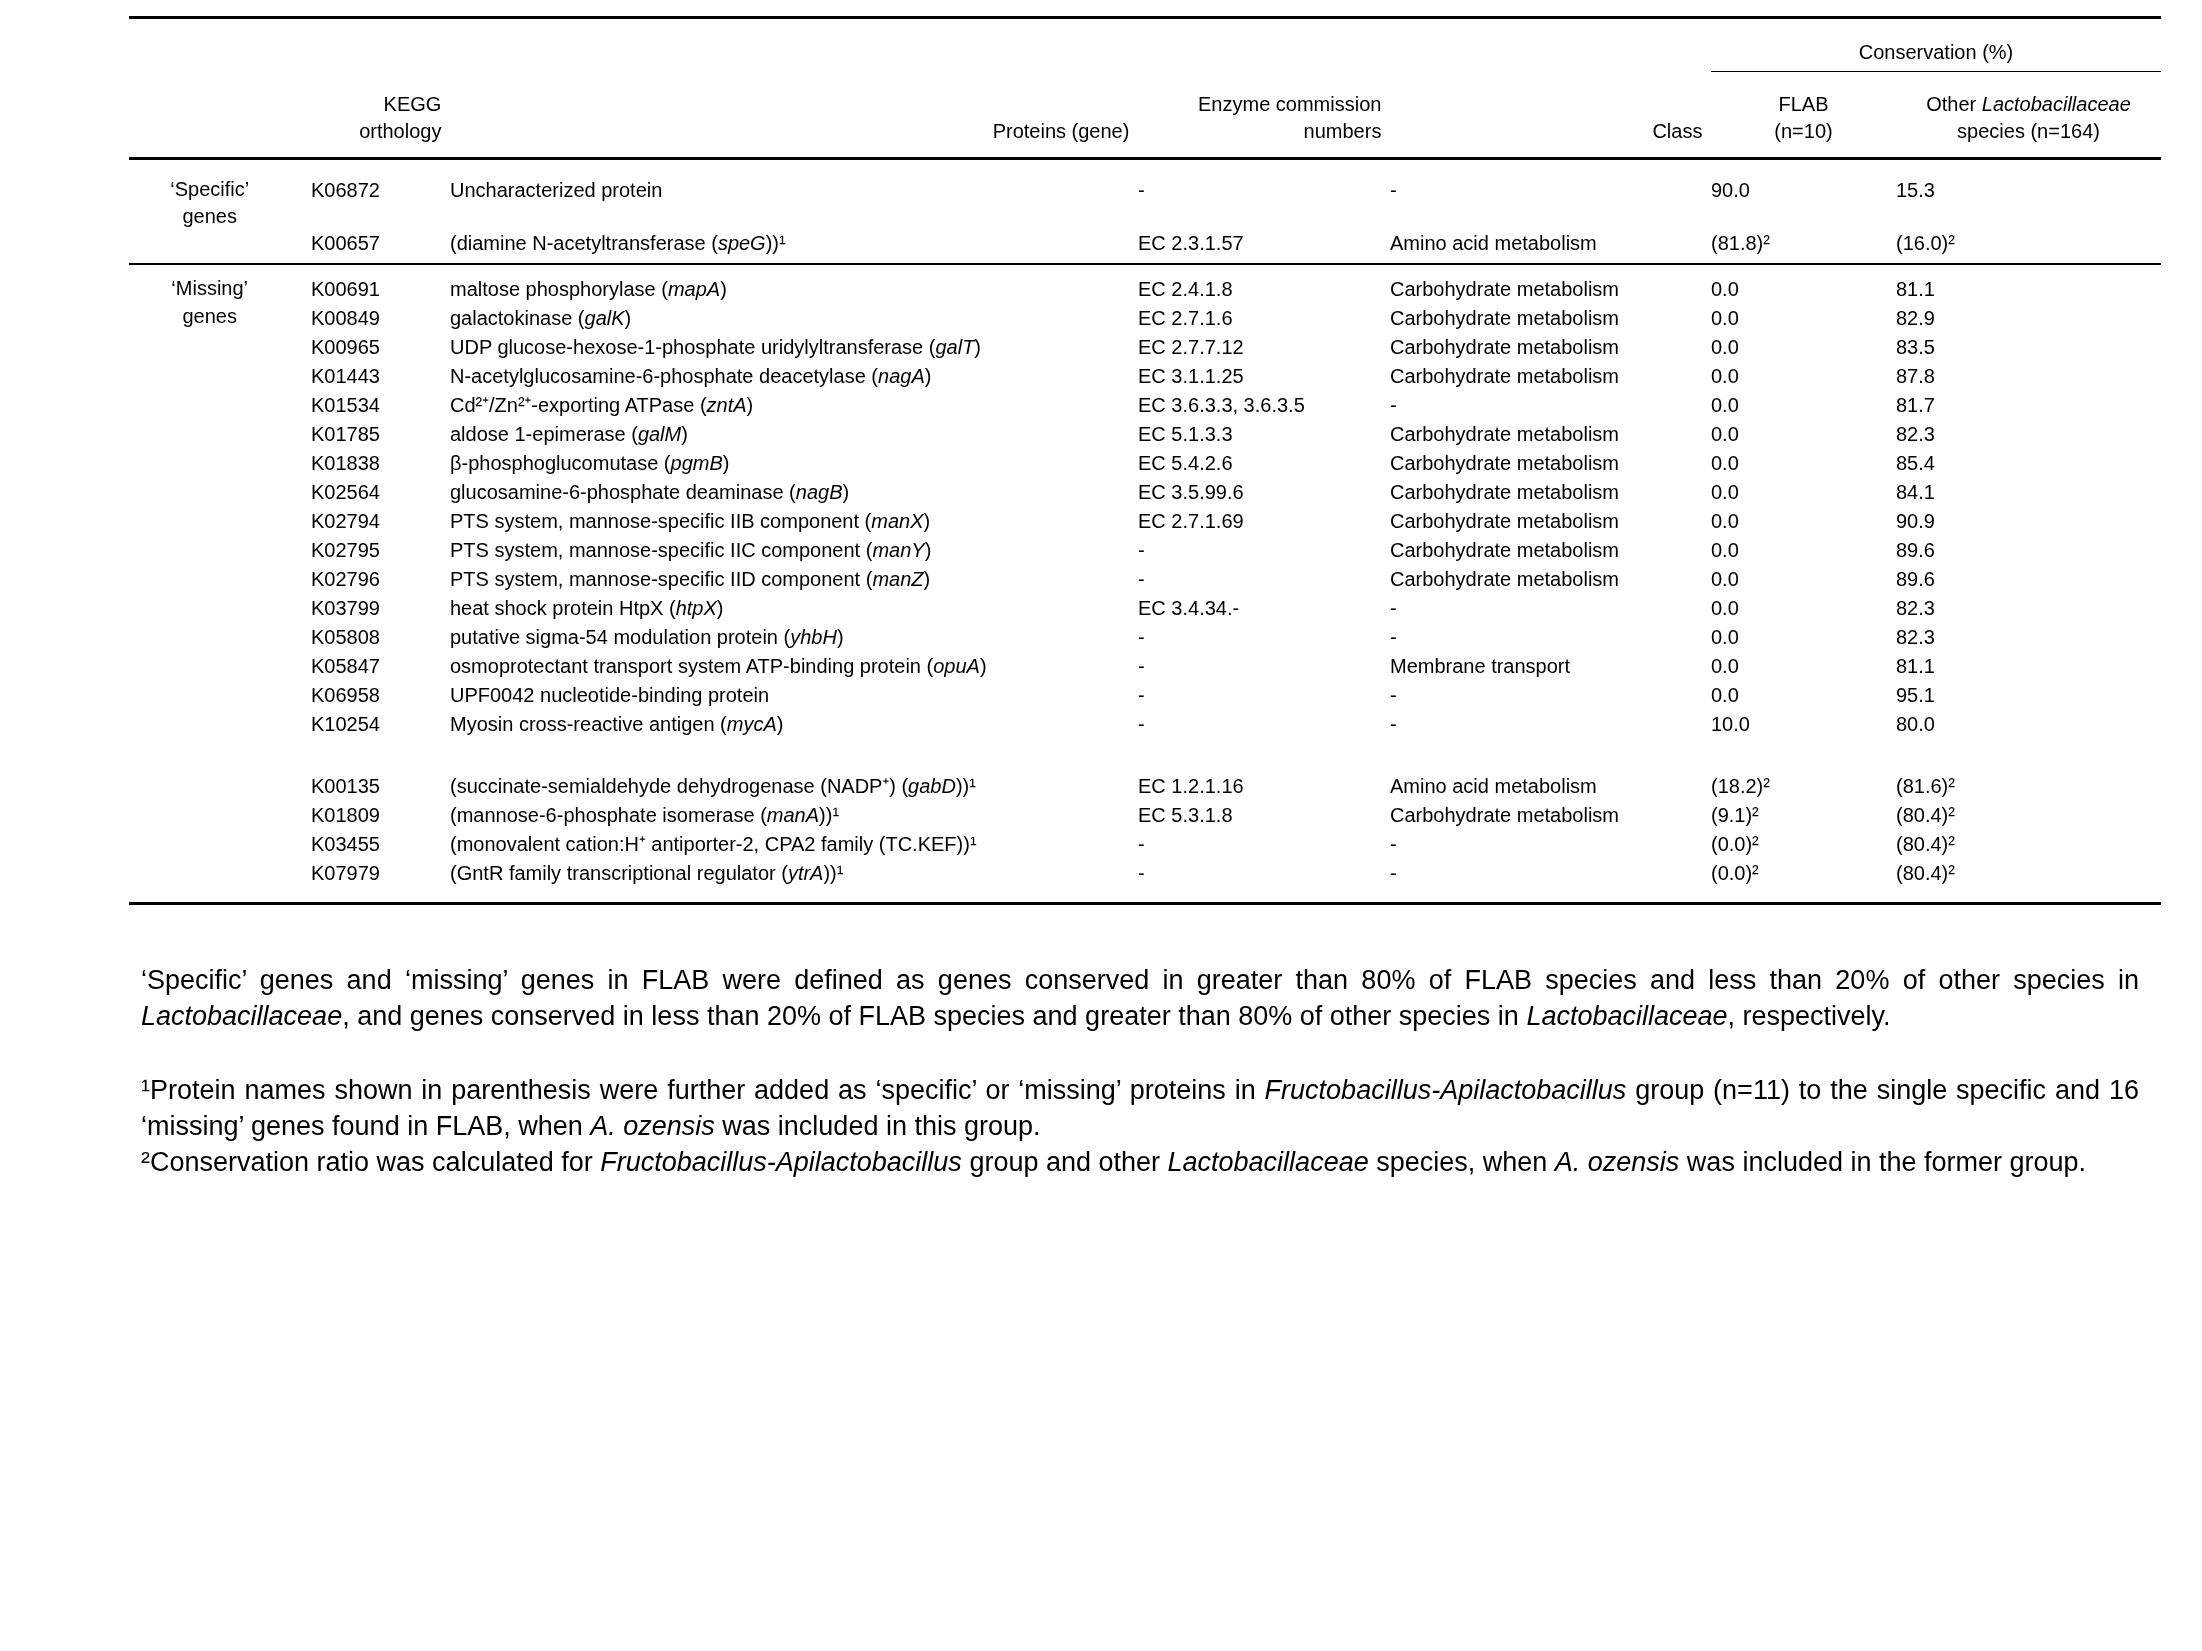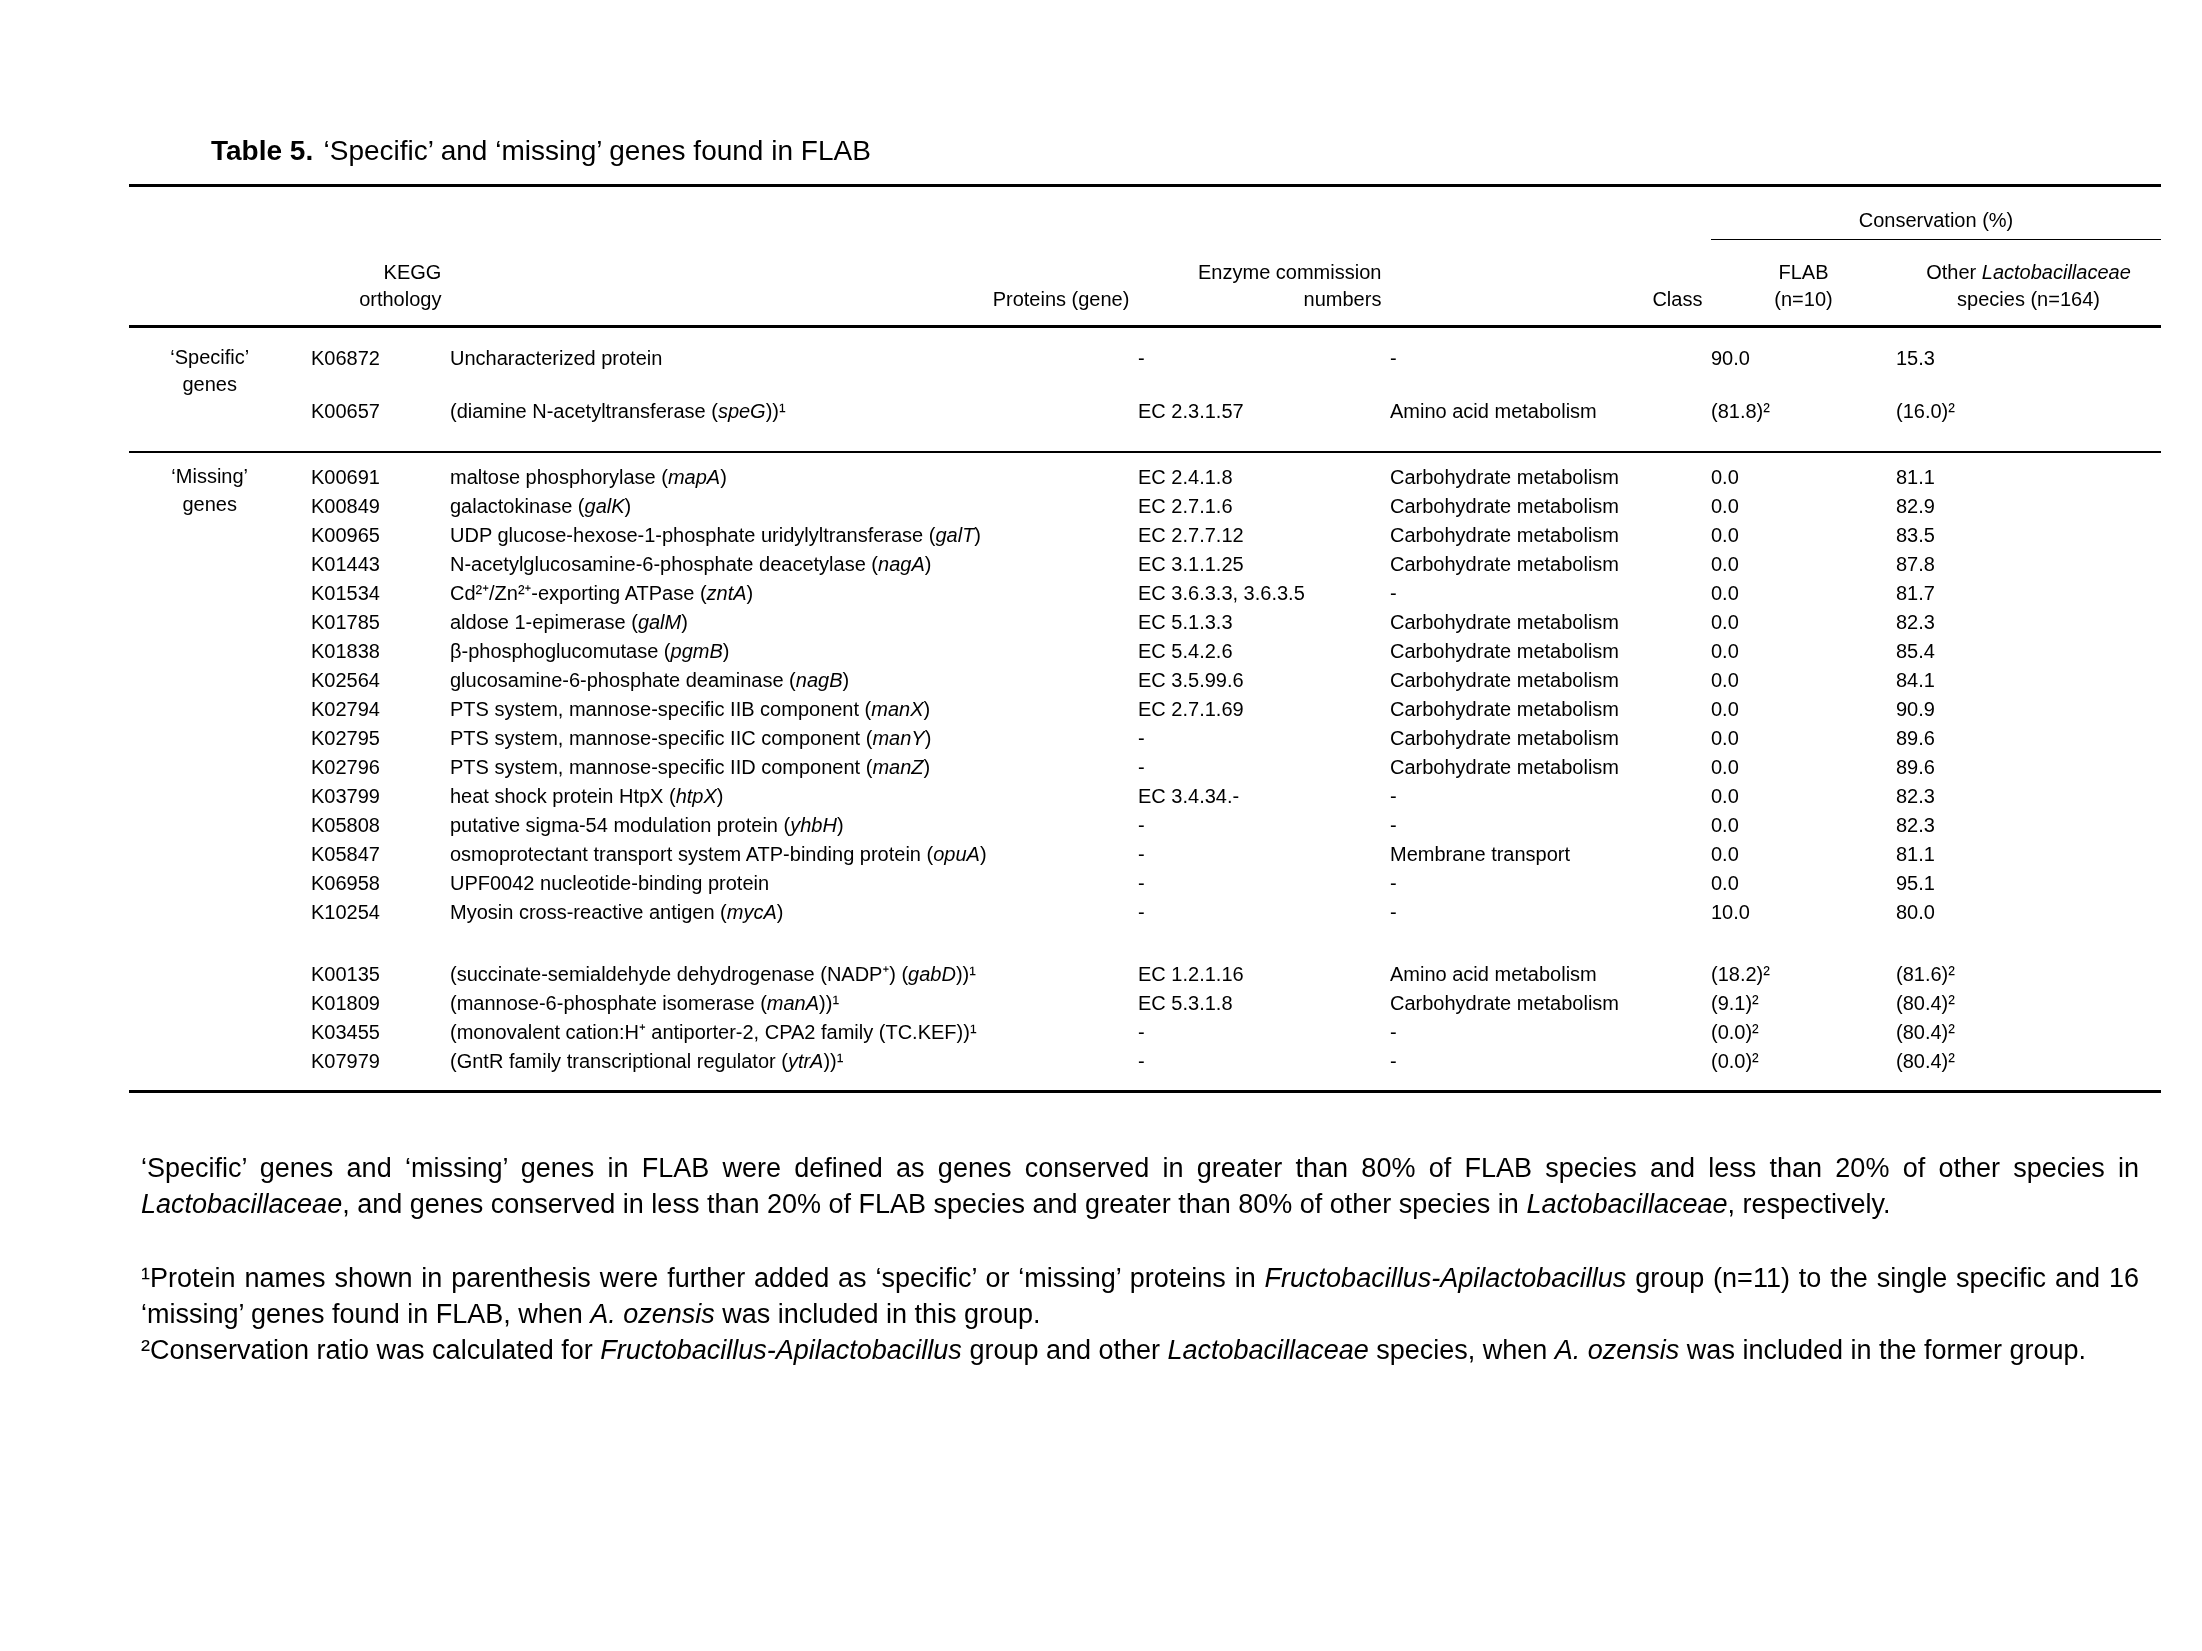--- a/index.html
+++ b/index.html
@@ -20,39 +20,36 @@
   tr.colhead th{border-bottom:3.4px solid #000;padding-top:19px;line-height:27px;}
   th.h-flab,th.h-other{text-align:center;padding-right:0;}
 
   tbody td{line-height:29px;white-space:nowrap;padding:0 8.6px 0 0;vertical-align:top;}
   td.cell-flab,td.cell-other{text-align:left;padding-right:0;}
   td.group-label{text-align:center;line-height:27.5px;padding-top:10.3px;padding-right:20.6px;}
 
   tbody.sec-0 td{padding-top:12px;padding-bottom:12px;}
   tbody.sec-0 td.group-label{padding-top:13.8px;}
   tbody.sec-0 tr:first-child td{padding-top:16px;}
-  tbody.sec-0 tr:last-child td{padding-bottom:25px;}
+  tbody.sec-0 tr:last-child td{padding-bottom:5px;}
   tbody.sec-1 tr:first-child td{border-top:2.6px solid #000;padding-top:10.3px;}
   tbody.sec-1 tr:last-child td{padding-bottom:13.8px;margin-left:28px;}
   tr.spacer-row td{height:33px;padding:0;}
 
   em{font-style:italic;}
 
   .notes{margin:57px 0 0 141px;width:1998px;font-size:27px;line-height:36px;text-align:justify;}
   .notes p{margin:0;}
   .notes p.lead{margin-bottom:38px;}
 </style>
 </head>
 <body>
 
 <div class="page">
 
-  <div class="title">
-    <span class="title-label">Table 5.</span><span>‘Specific’ and ‘missing’ genes found in FLAB</span>
-  </div>
 
   <table class="genes" id="gene-table">
     <colgroup>
       <col style="width:182px">
         <col style="width:139px">
         <col style="width:688px">
       <col style="width:252px">
         <col style="width:321px">
         <col style="width:185px">
         <col style="width:265px">

